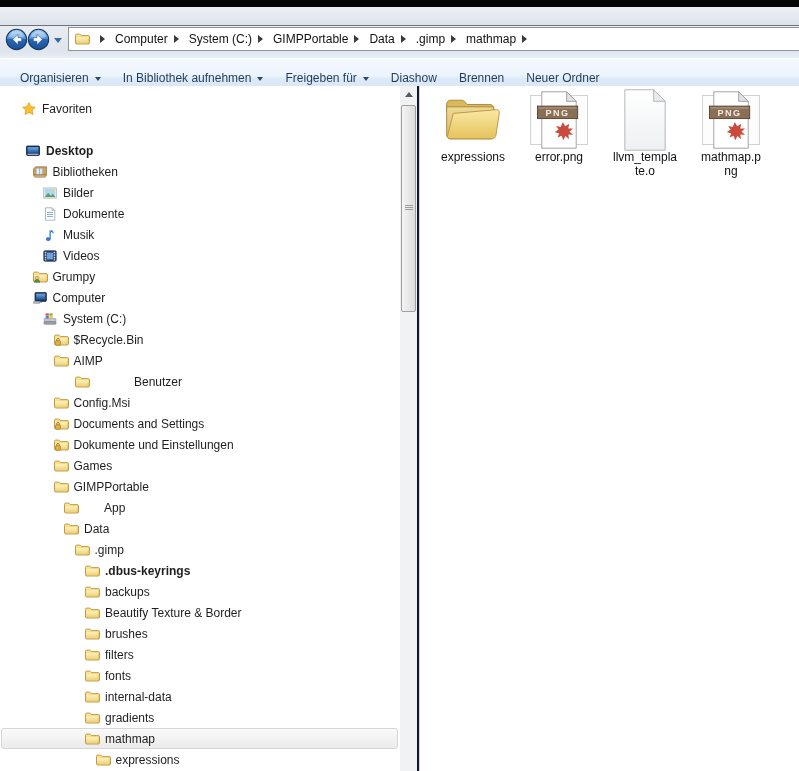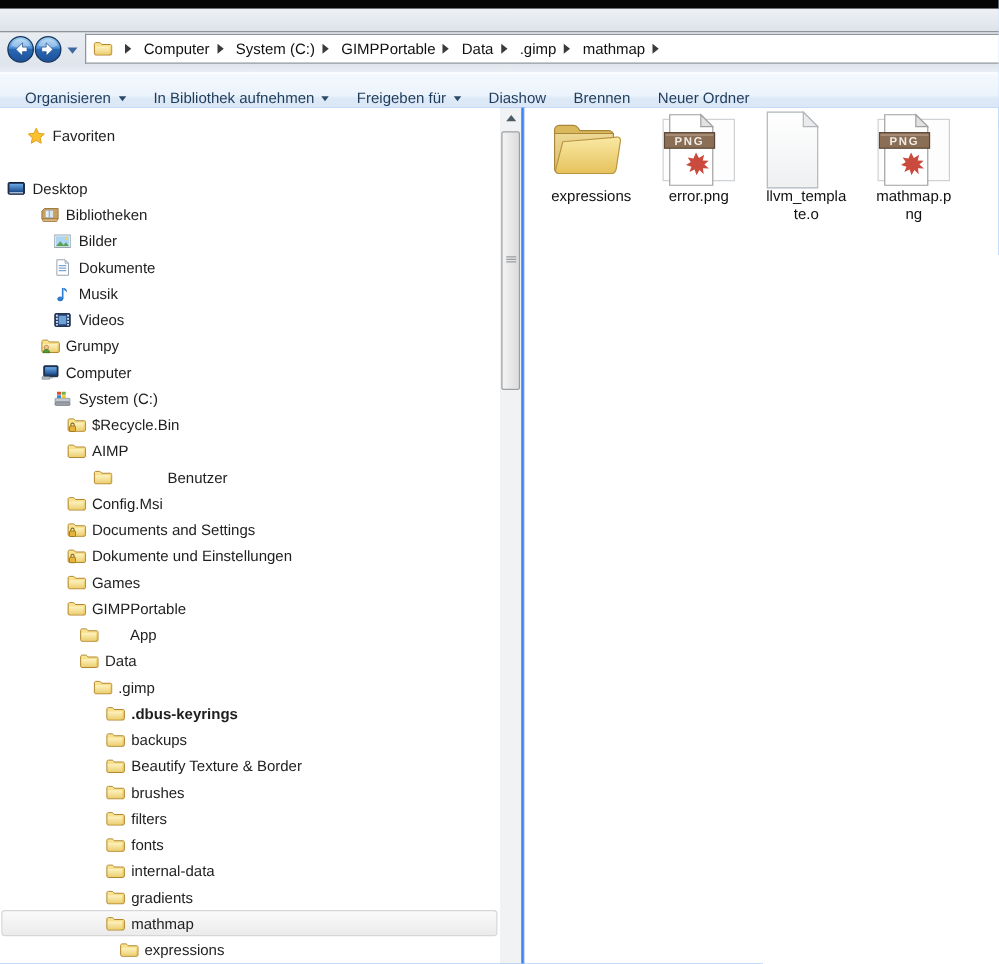--- a/index.html
+++ b/index.html
@@ -26,21 +26,21 @@
   .crumb-item{cursor:pointer;white-space:nowrap;color:#111;}
   .band{position:absolute;left:0;top:52px;width:100%;height:6px;
         background:linear-gradient(#dfe6ee,#eaeff6);}
   .toolbar{position:absolute;left:0;top:58px;width:100%;height:40px;box-sizing:border-box;
            background:linear-gradient(180deg,#f4f9fe 0%,#ebf3fc 45%,#dde9f7 52%,#d7e5f6 100%);
            border-top:1px solid #fbfdfe;border-bottom:1px solid #9cafc4;
            display:flex;align-items:center;color:#1e3c5a;}
   .toolbar-item{display:flex;align-items:center;gap:6px;padding:0 11px;height:100%;cursor:pointer;}
   .toolbar-item:first-child{margin-left:9px;}
   .tb-caret{width:0;height:0;border:3.5px solid transparent;border-top:4px solid #2c4a68;margin-top:4px;}
-  .main{position:absolute;left:0;top:86px;right:0;bottom:0;background:#3b82f6;}
+  .main{position:absolute;left:0;top:86px;right:0;bottom:0;background:#0f172a;}
   .tree-pane{position:absolute;left:0;top:0;width:400px;bottom:0;background:#fff;
              padding-top:12px;box-sizing:border-box;overflow:hidden;}
   .tree-row{height:21px;display:flex;align-items:center;box-sizing:border-box;
             border:1px solid transparent;border-radius:3px;margin:0 2px 0 1px;cursor:pointer;}
   .tree-row.selected{border-color:#d6d6d6;background:linear-gradient(#fafafa,#ebebeb);}
   .tree-spacer{height:21px;}
   .tree-icon{width:16px;height:16px;flex:0 0 16px;margin-right:5px;}
   .tree-icon svg{display:block;width:100%;height:100%;}
   .tree-label{white-space:nowrap;}
   .scrollbar{position:absolute;left:400px;top:0;width:17px;bottom:0;background:#f1f2f3;}
@@ -49,21 +49,21 @@
   .arrow-up{width:0;height:0;border:4px solid transparent;border-bottom:5px solid #4d5c66;}
   .scroll-thumb{position:absolute;left:1px;top:19px;width:15px;height:207px;box-sizing:border-box;
                 background:linear-gradient(90deg,#f4f4f4,#dcdcdd);border:1px solid #9d9fa2;
                 border-radius:2px;cursor:pointer;}
   .thumb-grip{position:absolute;left:3px;top:50%;width:8px;margin-top:-4px;}
   .thumb-grip div{height:1px;background:#9a9c9f;margin-bottom:1px;}
   .divider{position:absolute;left:419px;top:0;width:1px;bottom:0;background:#cbdaeb;}
   .content-pane{position:absolute;left:420px;right:0;top:0;bottom:0;background:#fff;
                 display:flex;align-items:flex-start;padding:9px 0 0 15px;gap:10px;}
   .file-item{display:flex;flex-direction:column;align-items:center;width:76px;cursor:pointer;}
-  .file-icon-box{height:50px;display:flex;align-items:center;width:70px;}
+  .file-icon-box{height:50px;display:flex;align-items:center;justify-content:center;width:70px;}
   .file-icon-box.framed{width:58px;border:1px solid #d0d3d6;background:#fdfdfe;box-sizing:border-box;}
   .file-icon-box svg{display:block;}
   .file-label{margin-top:5px;text-align:center;line-height:14px;color:#111;}
 </style>
 </head>
 <body>
 
 <svg width="0" height="0" style="position:absolute">
   <defs>
     <linearGradient id="gFolder" x1="0" y1="0" x2="0" y2="1">
@@ -175,21 +175,21 @@
   <div class="tree-pane" id="tree">
       <div class="tree-row" style="padding-left: 19px;">
         <span class="tree-icon">
           <svg viewBox="0 0 16 16">
             <path d="M8 1.6 9.9 5.7 14.4 6.2 11.1 9.2 12 13.6 8 11.4 4 13.6 4.9 9.2 1.6 6.2 6.1 5.7z" fill="#fbc02d" stroke="#e09f1f" stroke-width="0.8" stroke-linejoin="round"></path>
           </svg>
         </span>
         <span class="tree-label">Favoriten</span>
       </div>
       <div class="tree-spacer"></div>
-      <div class="tree-row" style="padding-left: 3px;">
+      <div class="tree-row" style="padding-left: 23px; font-weight: bold;">
         <span class="tree-icon">
           <svg viewBox="0 0 16 16">
             <rect x="1.5" y="3" width="13" height="9.4" rx="1" fill="#20355c" stroke="#101c34" stroke-width="0.8"></rect>
             <rect x="2.6" y="4.1" width="10.8" height="6.4" fill="url(#gScreen)"></rect>
             <rect x="2.6" y="10.8" width="10.8" height="0.9" fill="#cfe3f6"></rect>
           </svg>
         </span>
         <span class="tree-label">Desktop</span>
       </div>
       <div class="tree-row" style="padding-left: 29.5px;">

